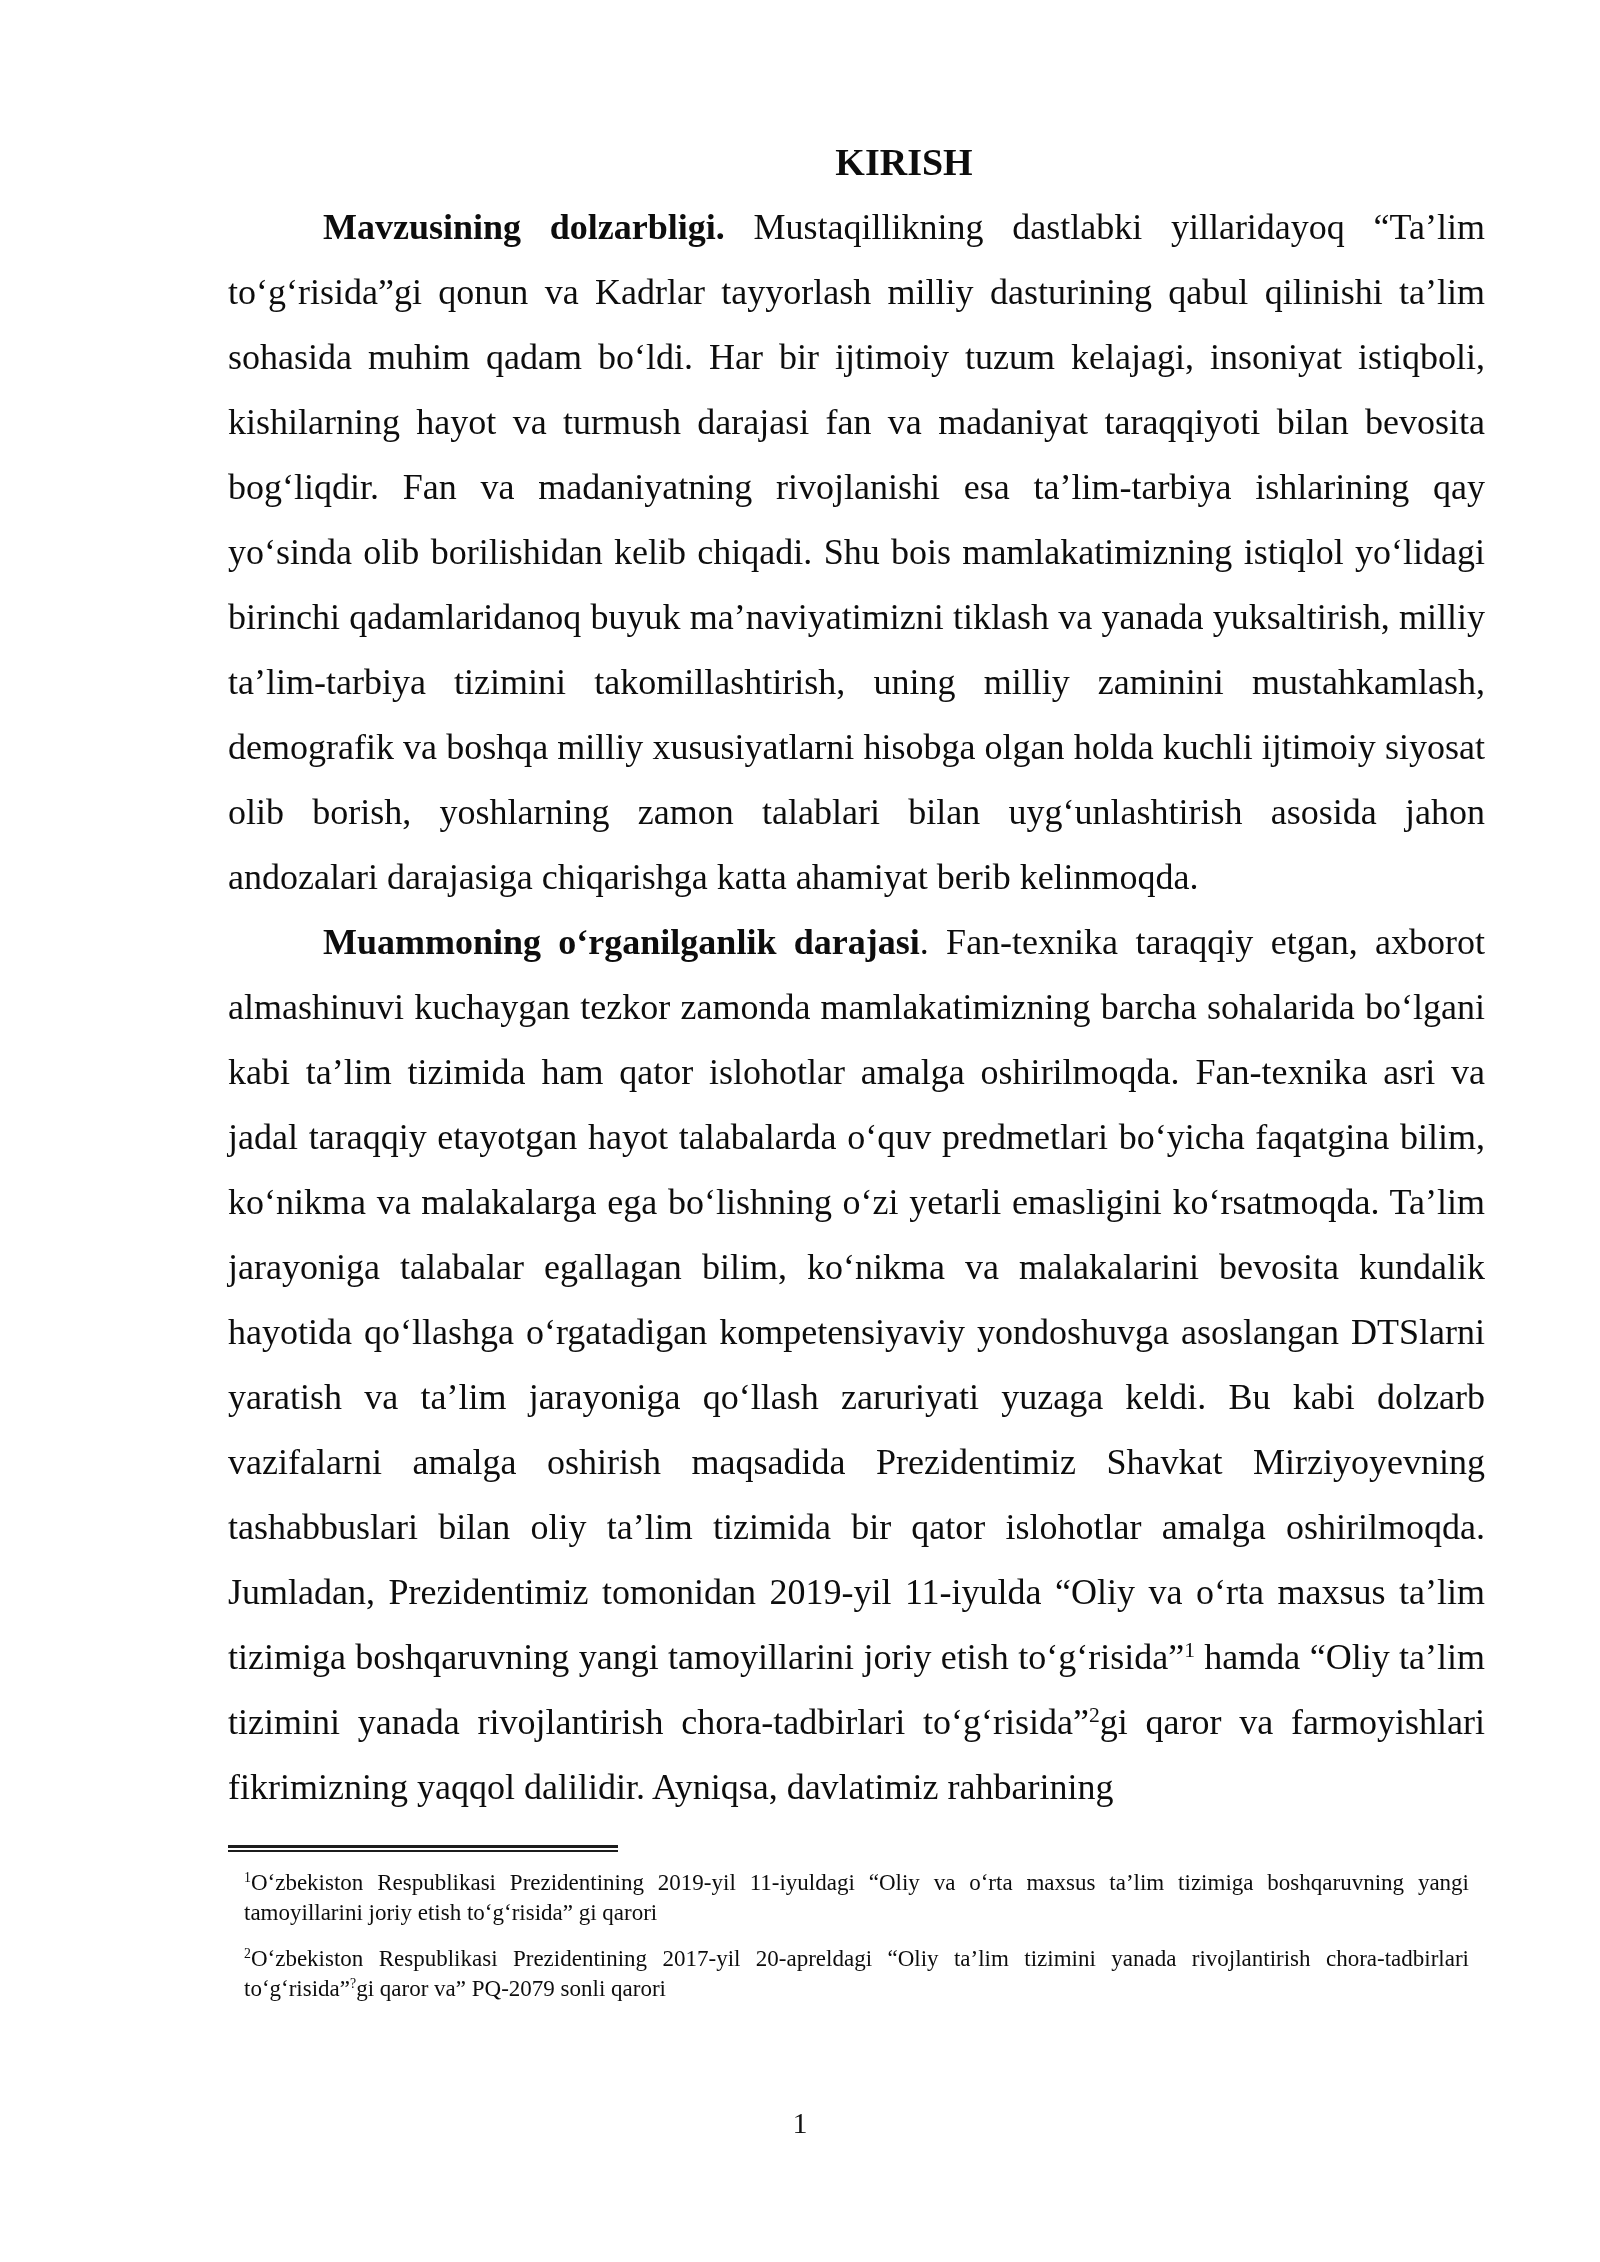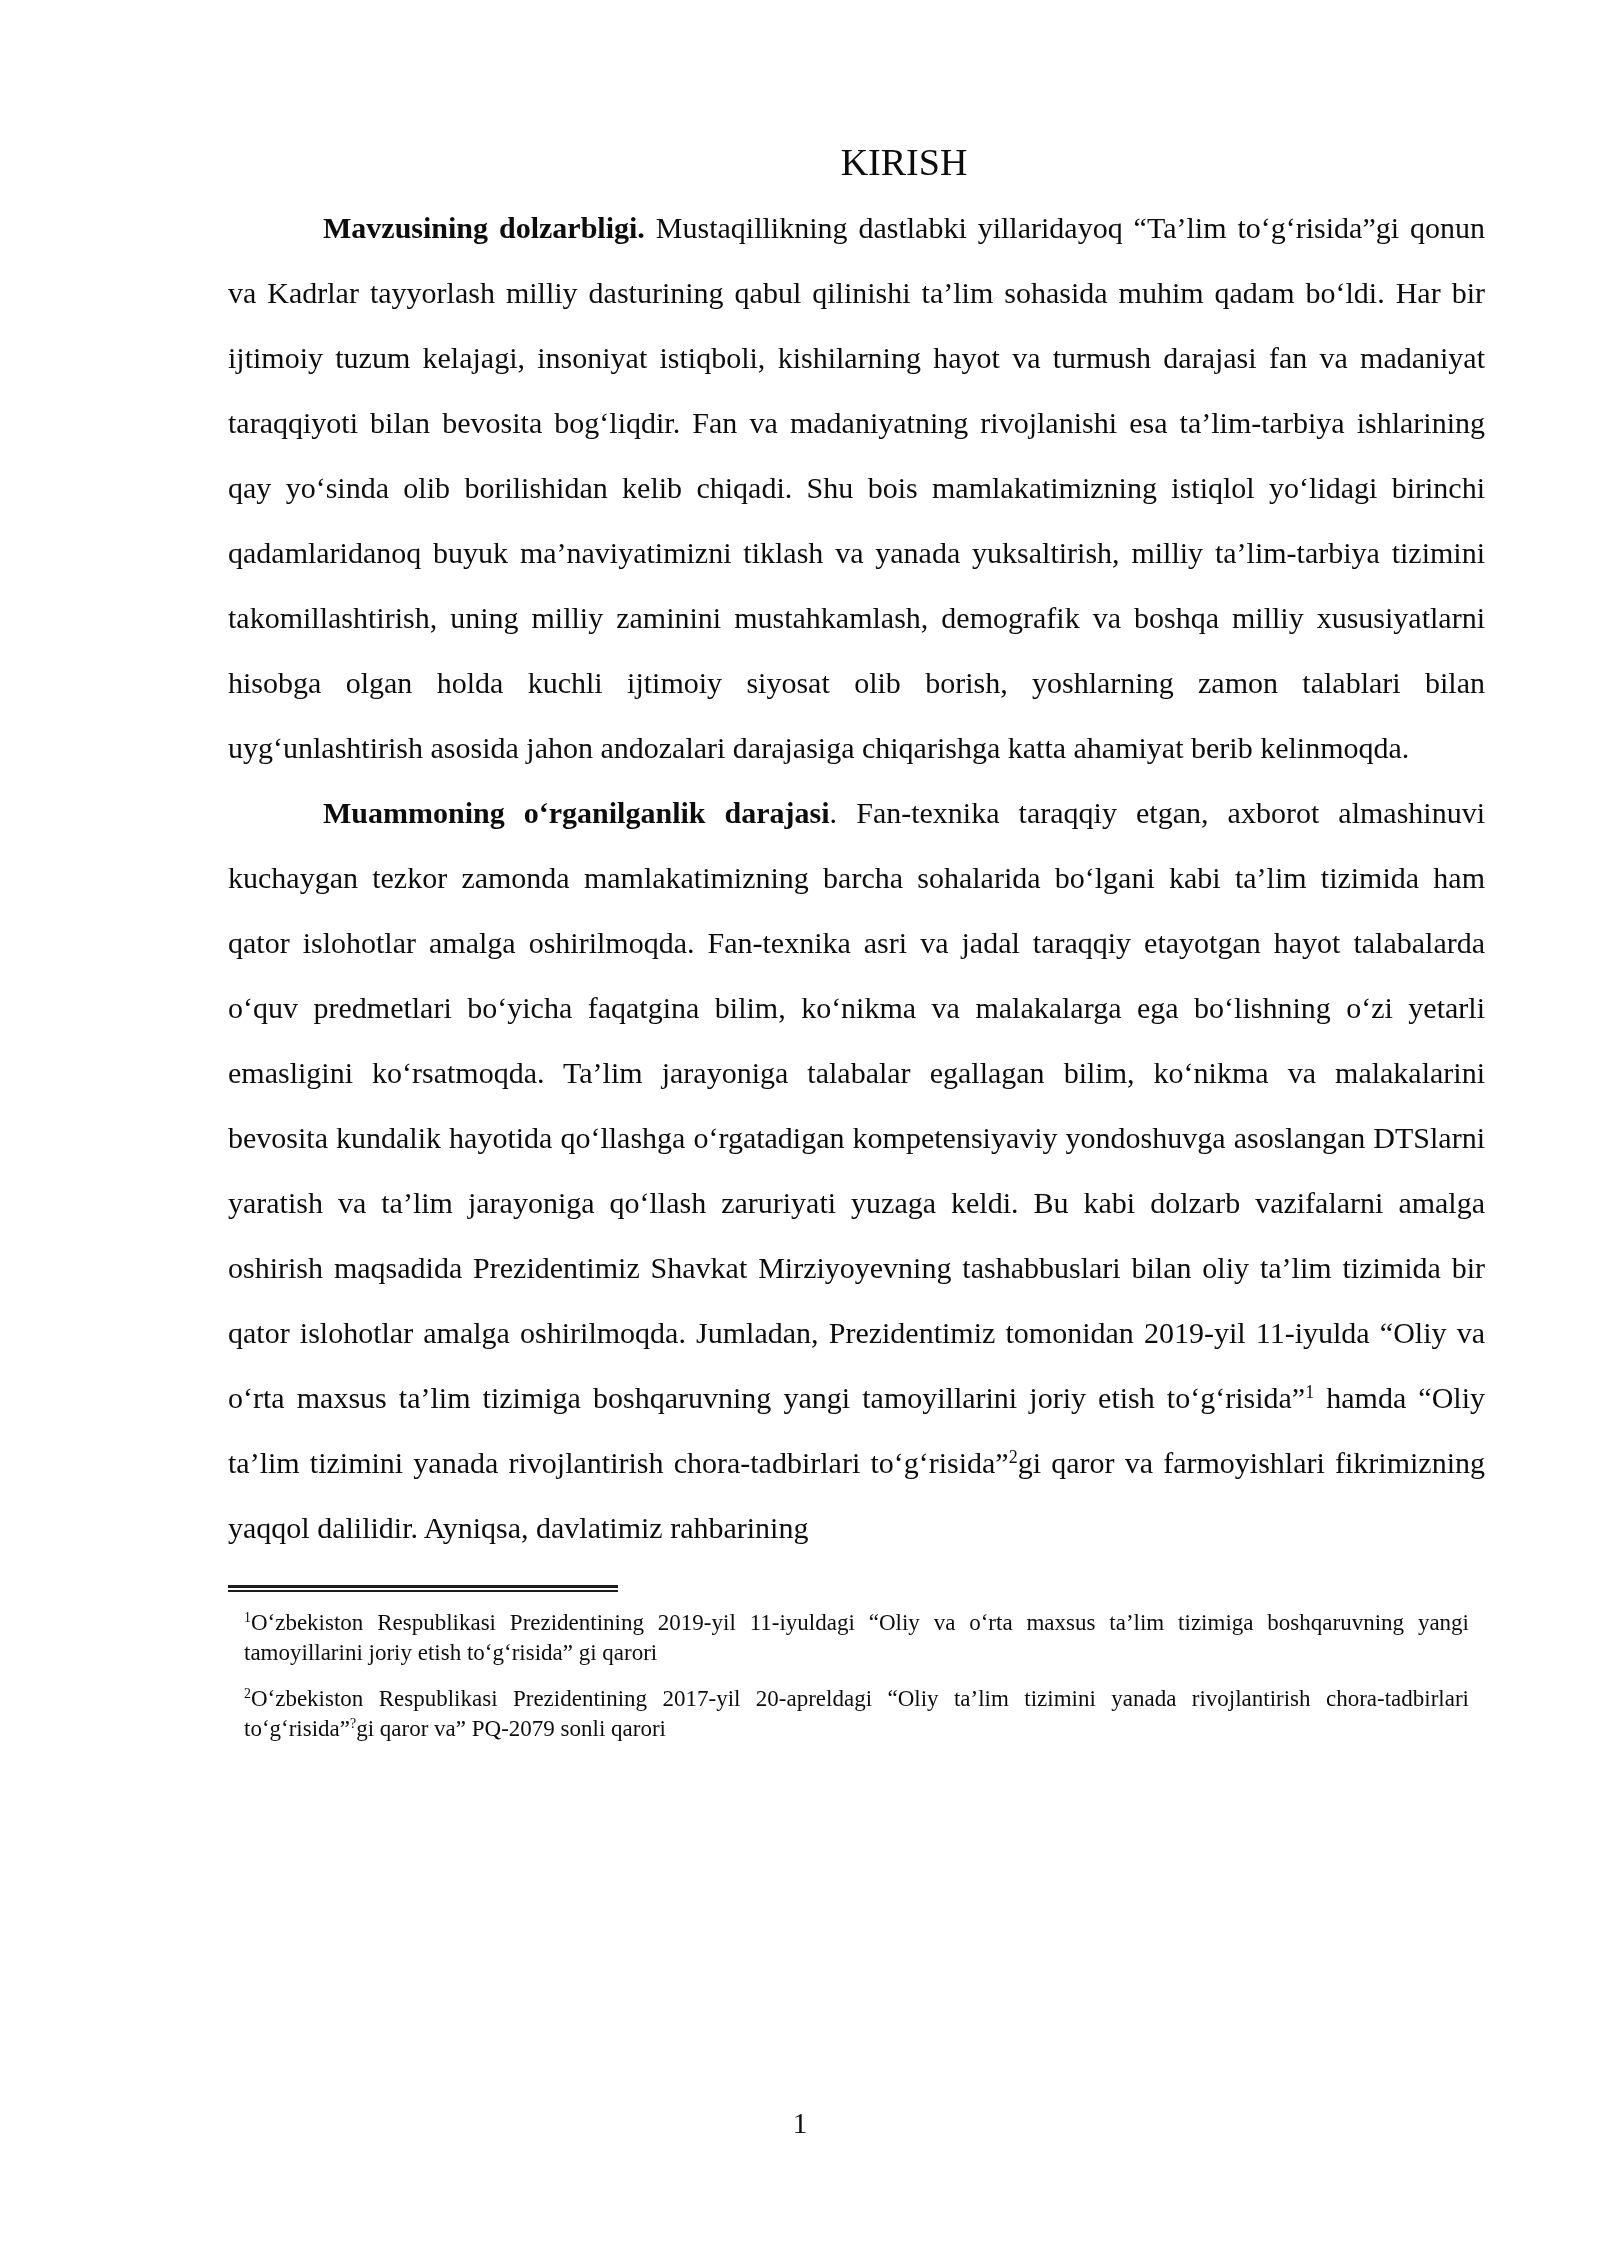--- a/index.html
+++ b/index.html
@@ -14,28 +14,28 @@
     box-sizing: border-box;
     background: #ffffff;
     color: #0d0d0d;
     font-family: "Liberation Serif", "DejaVu Serif", serif;
     padding: 130px 115px 0 228px;
     overflow: hidden;
   }
   .title {
     margin: 0;
     font-size: 38px;
-    font-weight: 400;
+    font-weight: 700;
     line-height: 65px;
     text-align: center;
     text-indent: 95px;
   }
   .body-para {
     margin: 0;
-    font-size: 30px;
+    font-size: 36px;
     line-height: 65px;
     text-align: justify;
     text-indent: 95px;
   }
   .run-bold { font-weight: 700; }
   sup.run-sup {
     font-size: 60%;
     line-height: 0;
     position: relative;
     top: -0.55em;

